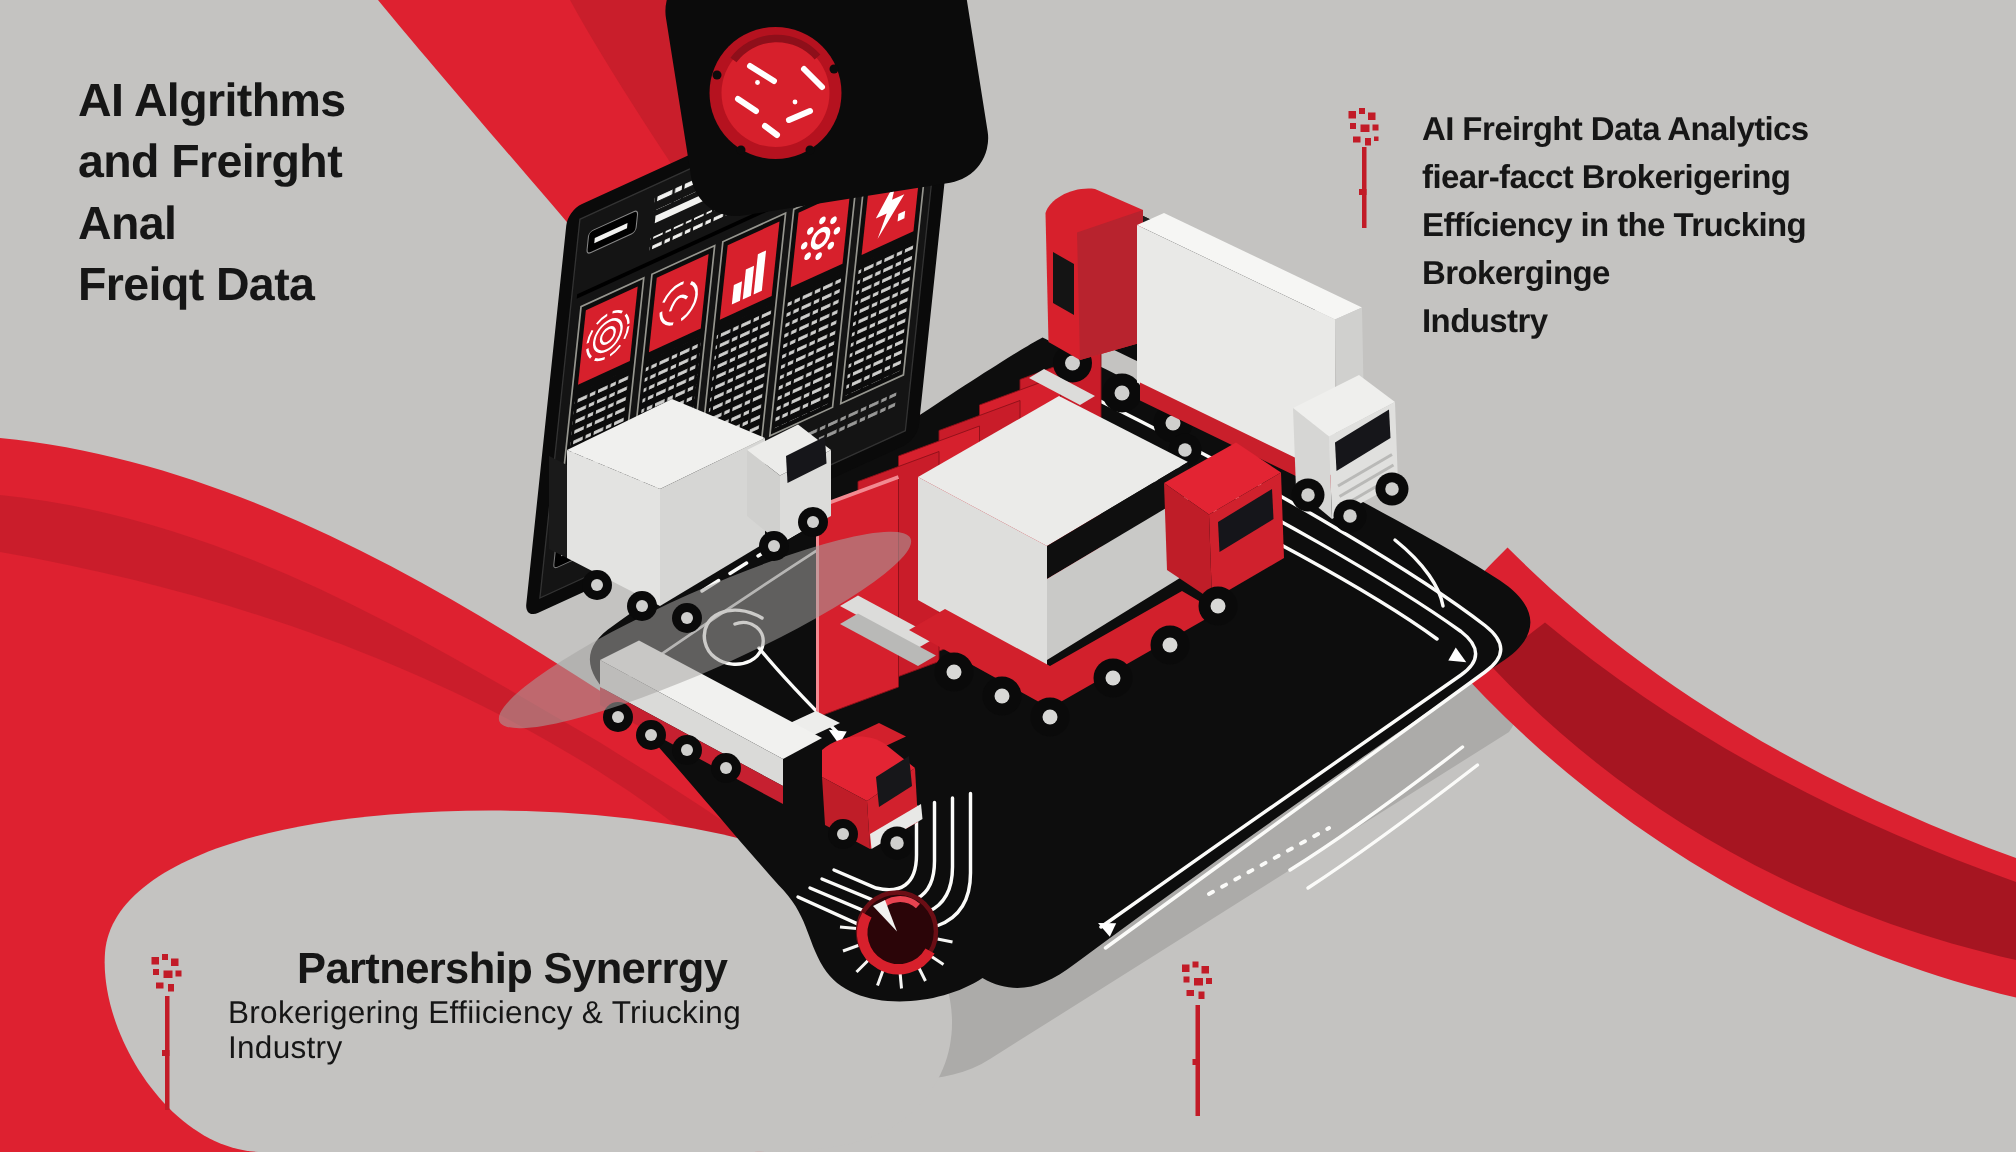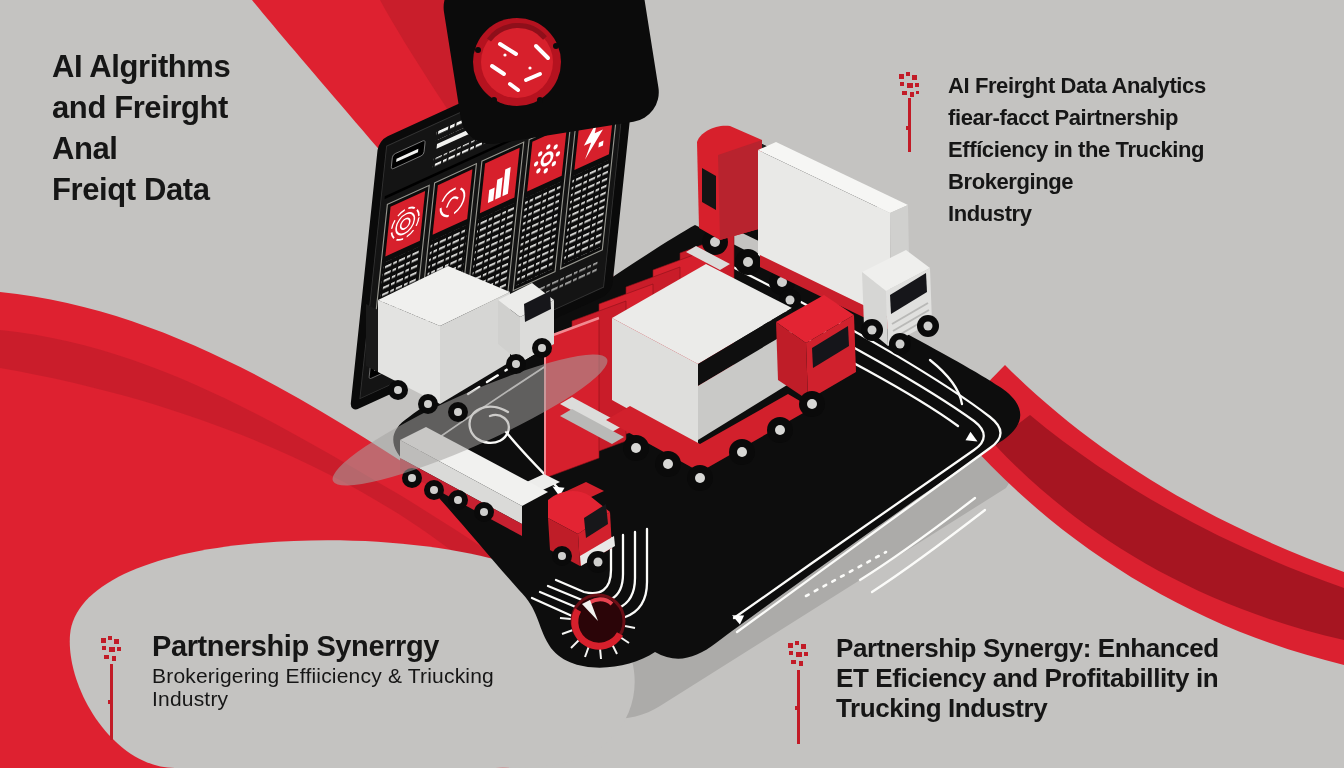--- a/index.html
+++ b/index.html
@@ -3,21 +3,21 @@
 <meta charset="utf-8">
 <style>
   html,body{margin:0;padding:0;background:#888;}
   .stage{position:relative;width:1344px;height:768px;overflow:hidden;background:#fef9c3;
          font-family:"Liberation Sans",sans-serif;}
   .stage svg{position:absolute;left:0;top:0;}
   .tb{position:absolute;color:#161616;font-weight:700;letter-spacing:-0.4px;white-space:nowrap;}
   .tb-tl{left:52px;top:46px;font-size:31px;line-height:41px;font-weight:800;}
   .tb-tr{left:948px;top:70px;font-size:22px;line-height:32px;font-weight:800;}
   .tb-bl{left:152px;top:628px;}
-  .tb-bl .t{font-size:29px;line-height:36px;font-weight:800;}
+  .tb-bl .t{font-size:29px;line-height:36px;font-weight:800;margin-left:46px;}
   .tb-bl .s{font-size:21px;line-height:23px;font-weight:500;letter-spacing:0.2px;}
   .tb-br{left:836px;top:633px;font-size:26px;line-height:30px;font-weight:800;}
 </style>
 </head>
 <body>
 
 <div class="stage">
 <svg width="1344" height="768" viewBox="0 0 1344 768">
   <defs>
     <pattern id="hashA" width="20" height="9" patternUnits="userSpaceOnUse">
@@ -363,30 +363,25 @@
 
 <div class="tb tb-tl">
   <div>AI Algrithms</div>
   <div>and Freirght</div>
   <div>Anal</div>
   <div>Freiqt Data</div>
 </div>
 
 <div class="tb tb-tr">
   <div>AI Freirght Data Analytics</div>
-  <div>fiear-facct Pairtnership</div>
+  <div>fiear-facct Brokerigering</div>
   <div>Effíciency in the Trucking</div>
   <div>Brokerginge</div>
   <div>Industry</div>
 </div>
 
 <div class="tb tb-bl">
   <div class="t">Partnership Synerrgy</div>
   <div class="s">Brokerigering Effiiciency &amp; Triucking</div>
   <div class="s">Industry</div>
 </div>
 
-<div class="tb tb-br">
-  <div>Partnership Synergy: Enhanced</div>
-  <div>ET Eficiency and Profitabillity in</div>
-  <div>Trucking Industry</div>
 </div>
-</div>
 
 </body></html>

